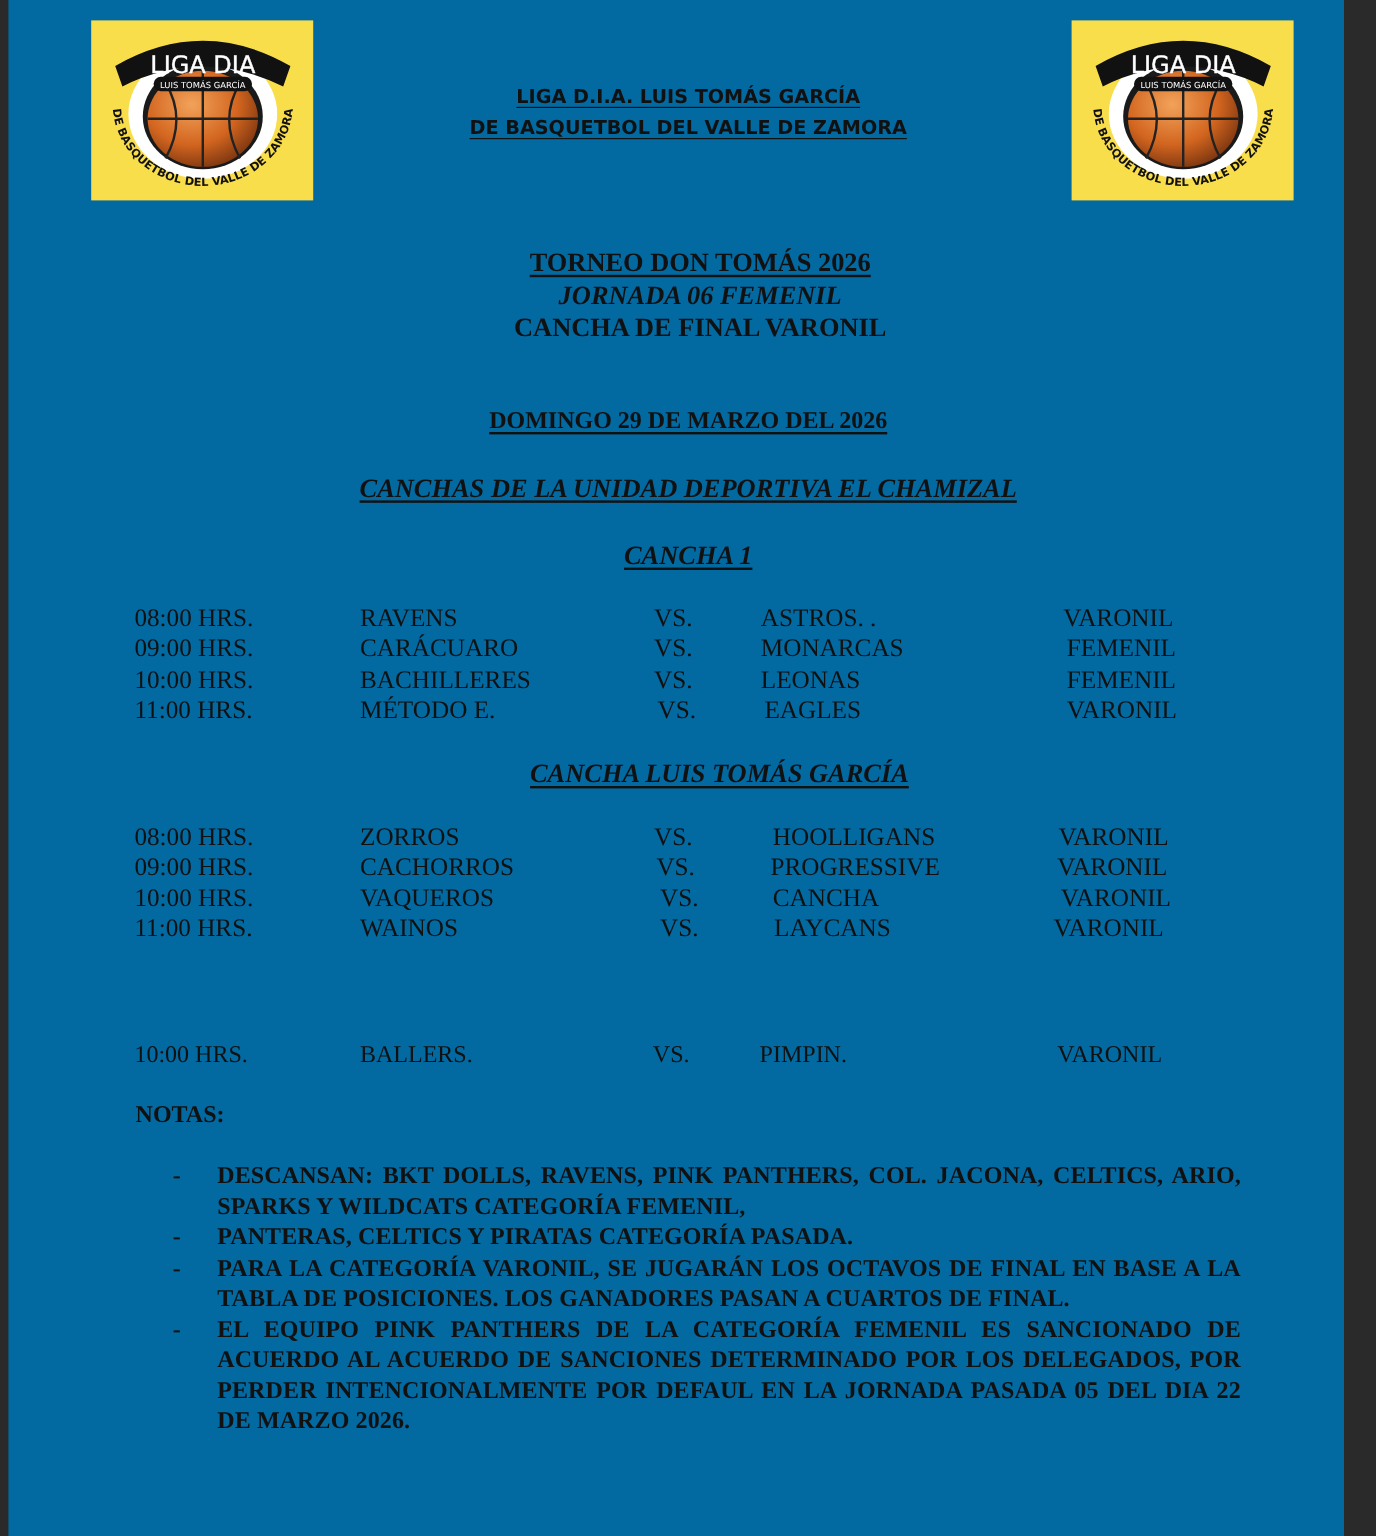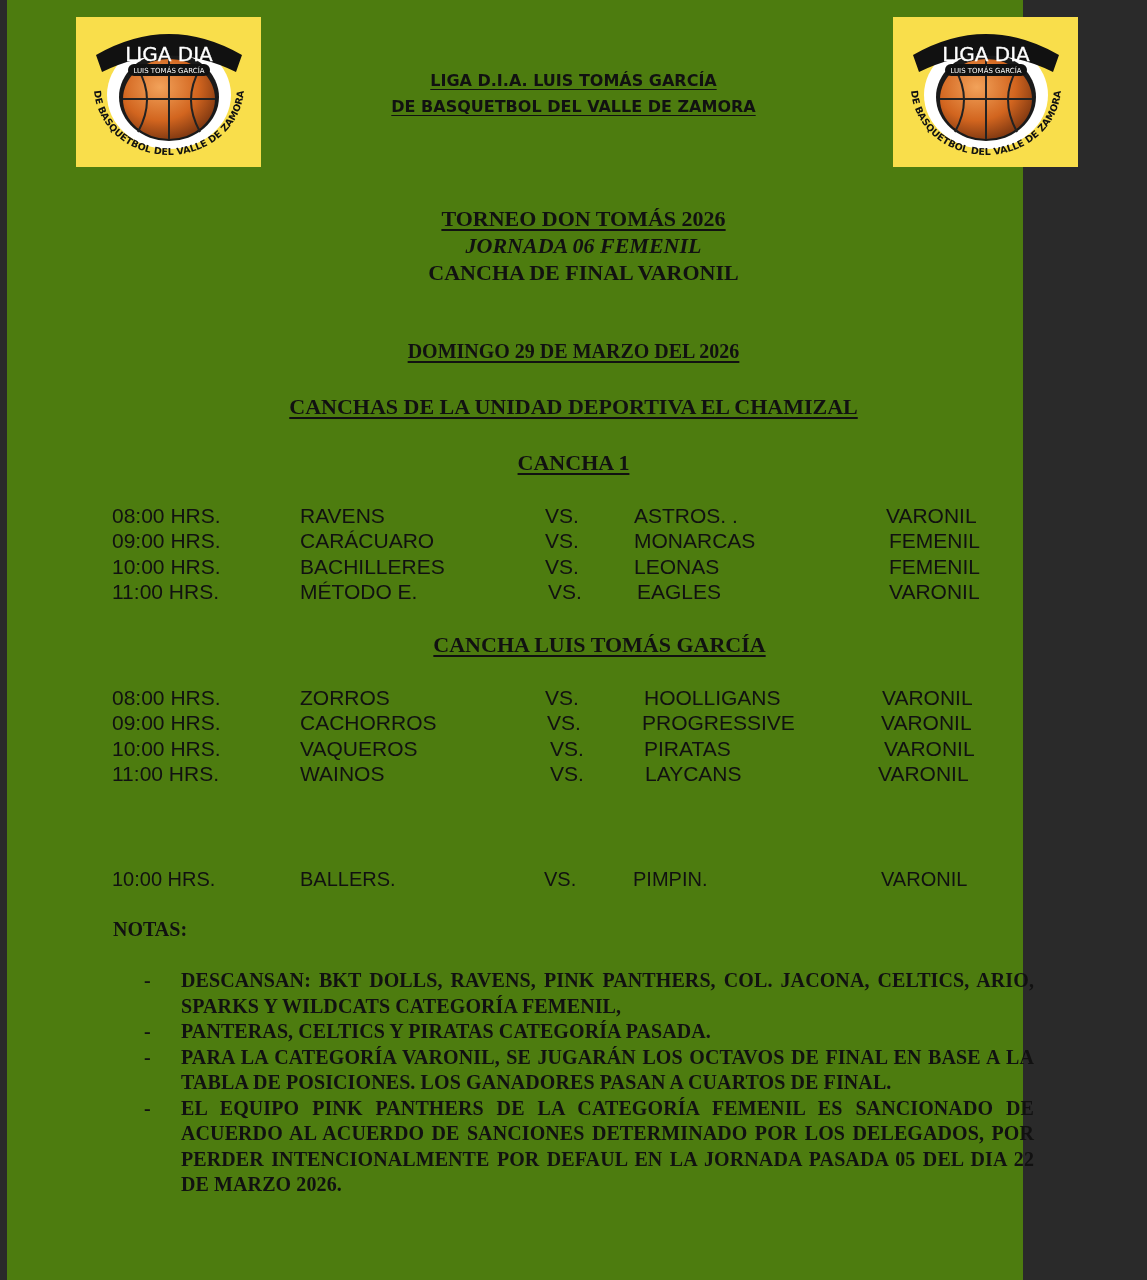--- a/index.html
+++ b/index.html
@@ -1,28 +1,28 @@
 <!DOCTYPE html>
 <html><head>
 <meta charset="utf-8">
 <style>
   html, body { margin:0; padding:0; }
   body { width:1147px; height:1280px; background:#2a2a2a; position:relative; overflow:hidden; }
-  .page { position:absolute; left:7px; top:0; width:1016px; height:1280px; background:#4d7c0f; }
+  .page { position:absolute; left:7px; top:0; width:1113px; height:1280px; background:#0369a1; }
   .logo { position:absolute; top:17px; width:185px; height:150px; background:#f9de4b; overflow:hidden; }
   .logo.left { left:69px; }
   .logo.right { left:886px; }
   .logo svg { width:100%; height:100%; display:block; }
   .league-title { position:absolute; left:0; width:1133px; text-align:center; font-family:"DejaVu Sans", sans-serif; font-weight:bold; font-size:16px; text-decoration:underline; text-underline-offset:3px; color:#111; line-height:26px; }
   .serif-b { font-family:"Liberation Serif", serif; font-weight:bold; color:#111; }
   .centered { position:absolute; left:0; width:1133px; text-align:center; }
   .u { text-decoration:underline; text-underline-offset:3px; }
   .h1 { font-size:22px; line-height:27px;margin-left:10px; }
-  .h2 { font-size:22px; }
-  .sched { position:absolute; font-family:Liberation Sans, sans-serif; font-size:21px; color:#111; line-height:25.3px; }
+  .h2 { font-size:22px;font-style:italic; }
+  .sched { position:absolute; font-family:Liberation Serif, serif; font-size:21px; color:#111; line-height:25.3px; }
   .row { position:relative; height:25.3px; white-space:nowrap; }
   .row span { position:absolute; top:0; }
   .notes-title { position:absolute; left:106px; top:918px; font-family:"Liberation Serif", serif; font-weight:bold; font-size:20px; color:#111; }
   .notes { position:absolute; left:137px; top:968px; width:890px; font-family:"Liberation Serif", serif; font-weight:bold; font-size:20px; line-height:25.5px; color:#111; letter-spacing:0.1px; }
   .note { position:relative; padding-left:37px; text-align:justify; }
   .note .dash { position:absolute; left:0; top:0; }
 </style>
 </head>
 <body>
 
@@ -127,21 +127,21 @@
       <span style="left:0">09:00 HRS.</span>
       <span style="left:188px">CACHORROS</span>
       <span style="left:435px">VS.</span>
       <span style="left:530px">PROGRESSIVE</span>
       <span style="left:769px">VARONIL</span>
     </div>
     <div class="row">
       <span style="left:0">10:00 HRS.</span>
       <span style="left:188px">VAQUEROS</span>
       <span style="left:438px">VS.</span>
-      <span style="left:532px">PIRATAS</span>
+      <span style="left:532px">CANCHA</span>
       <span style="left:772px">VARONIL</span>
     </div>
     <div class="row">
       <span style="left:0">11:00 HRS.</span>
       <span style="left:188px">WAINOS</span>
       <span style="left:438px">VS.</span>
       <span style="left:533px">LAYCANS</span>
       <span style="left:766px">VARONIL</span>
     </div>
   </div>

